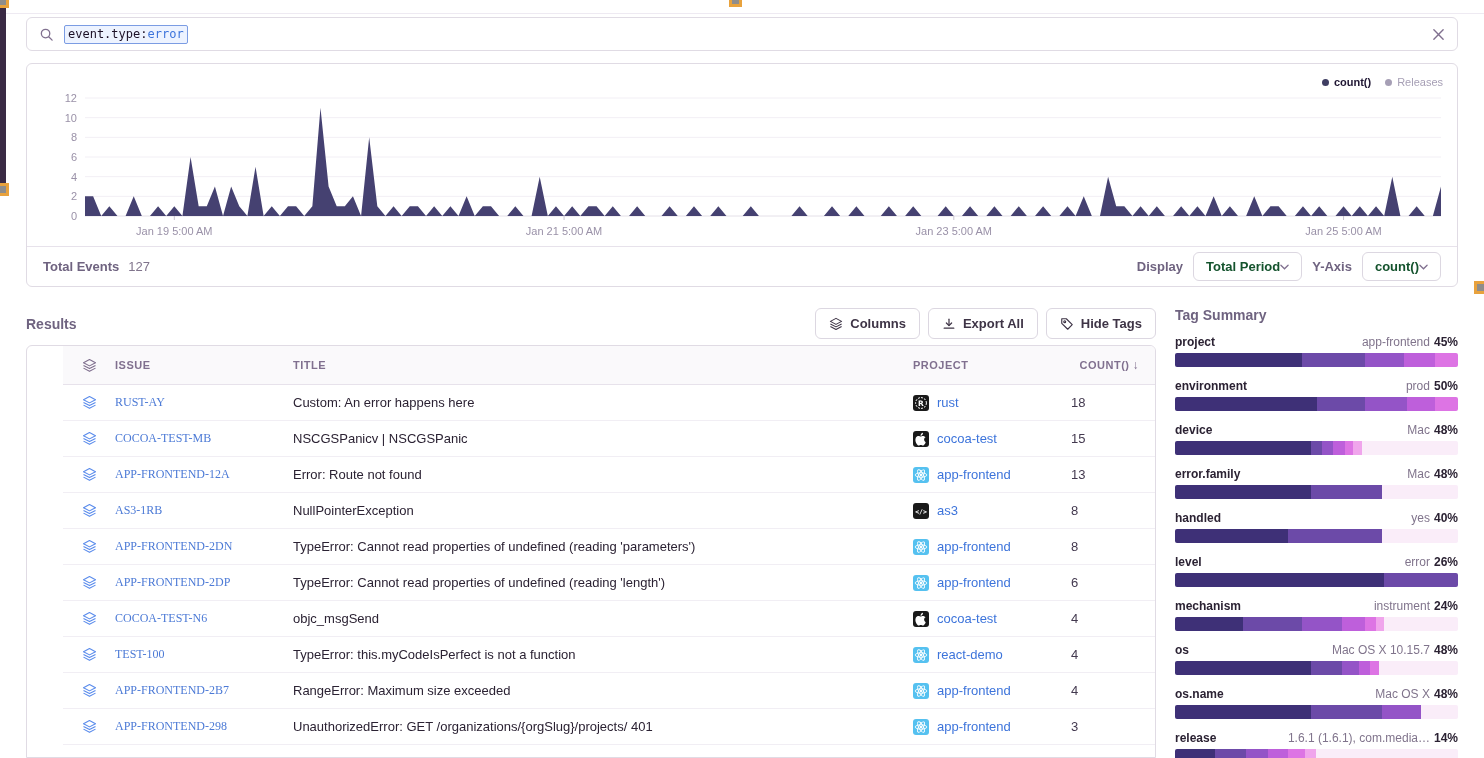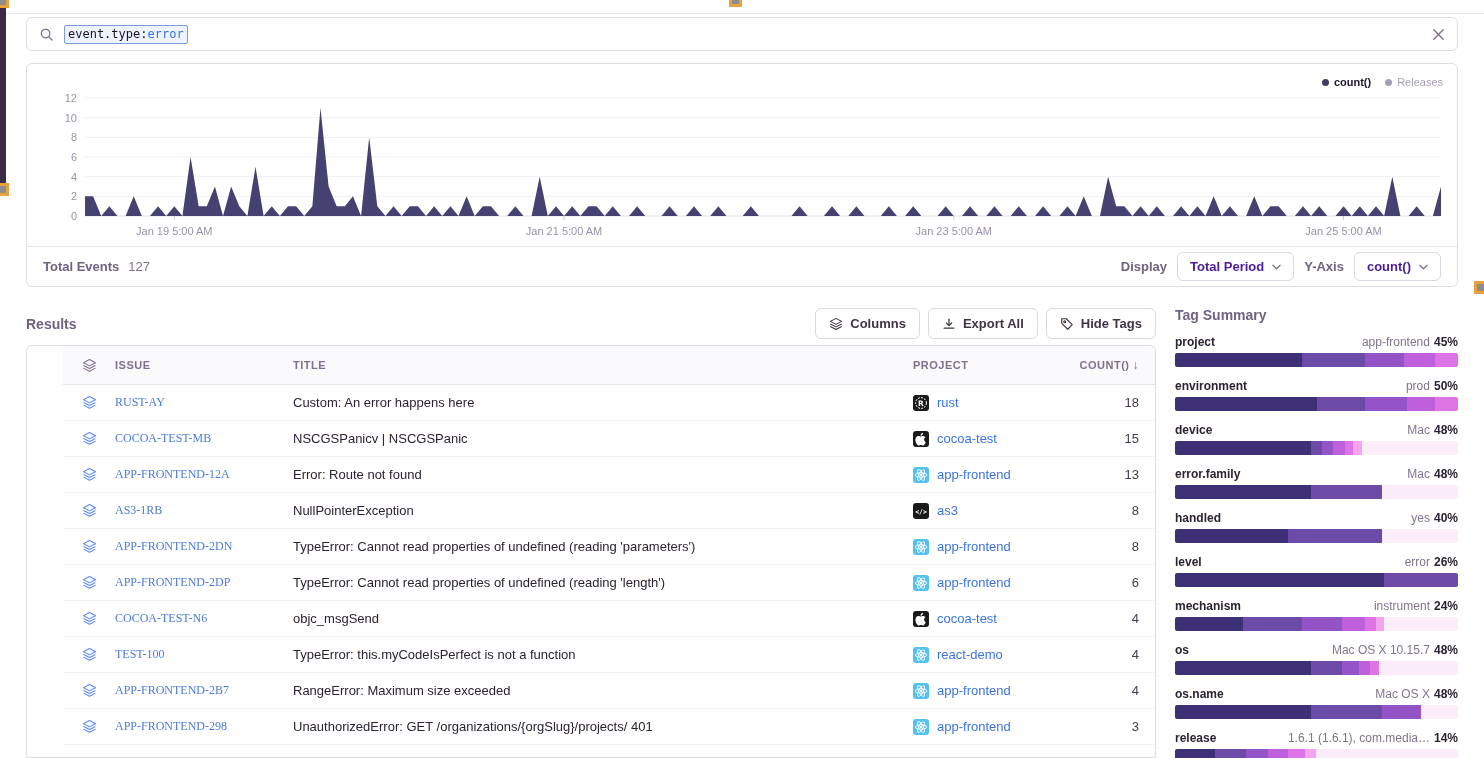--- a/index.html
+++ b/index.html
@@ -32,23 +32,23 @@
   .legend-dot { width:7px; height:7px; border-radius:50%; }
   .legend-item.primary { color:#1F1633; font-weight:bold; }
   .legend-item.muted { color:#A69FB5; }
   #chart-svg { position:absolute; left:0; top:4px; }
   .chart-footer { position:absolute; left:0; bottom:0; width:100%; height:40px;
     border-top:1px solid #E7E2EB; display:flex; align-items:center; padding:0 16px; }
   .total-label { font-size:13px; font-weight:bold; color:#6F6380; }
   .total-value { font-size:13px; color:#80748C; margin-left:9px; }
   .footer-right { margin-left:auto; display:flex; align-items:center; gap:10px; }
   .ctl-label { font-size:13px; font-weight:bold; color:#6F6380; }
-  .select-btn { display:inline-flex; align-items:center; gap:8px; background:#fff;
+  .select-btn { display:inline-flex; align-items:center; background:#fff;
     border:1px solid #DCD7E1; border-radius:6px; height:29px; padding:0 12px;
-    font-size:13px; font-weight:bold; color:#4c1d95; cursor:pointer; }
+    font-size:13px; font-weight:bold; color:#14532d; cursor:pointer; }
   .chev { color:#80708F; width:9px; height:6px; }
 
   
   .results-head { position:absolute; left:26px; top:307px; width:1130px; height:33px;
     display:flex; align-items:center; }
   .results-title { font-size:14px; font-weight:bold; color:#6F6380; }
   .head-buttons { margin-left:auto; display:flex; gap:8px; }
   .btn { display:inline-flex; align-items:center; gap:7px; background:#fff;
     border:1px solid #DCD7E1; border-radius:6px; height:31px; padding:0 13px;
     font-size:13px; font-weight:bold; color:#3E3446; cursor:pointer; }
@@ -66,21 +66,21 @@
   .sort-arrow { font-size:12px; margin-left:3px; color:#80708F; }
   .tbody .trow { height:36px; border-bottom:1px solid #F1EEF4; }
   .cell-icon { display:flex; justify-content:center; color:#5B8CEC; }
   .cell-issue { font-family:Liberation Serif, serif; font-size:12px; color:#4C7AD6; cursor:pointer; }
   .cell-title { font-size:13px; color:#2B2233; white-space:nowrap; overflow:hidden; }
   .cell-project { display:flex; align-items:center; gap:8px; font-size:13px; color:#3D74DB; cursor:pointer; }
   .pi { width:16px; height:16px; border-radius:3px; display:inline-flex; flex:0 0 auto; }
   .pi svg { width:16px; height:16px; }
   .pi-dark { background:#1A1A1A; }
   .pi-react { background:#55C1F0; }
-  .cell-count { font-size:13px; color:#43394F; text-align:right; padding-right:16px; }
+  .cell-count { font-size:13px; color:#43394F; padding-right:16px; }
   .row-partial { height:12px; }
 
   
   .tag-summary { position:absolute; left:1175px; top:307px; width:283px; }
   .tag-title { font-size:14px; font-weight:bold; color:#6F6380; margin-bottom:12px; }
   .tag-item { margin-bottom:12px; }
   .tag-head { display:flex; align-items:baseline; justify-content:space-between; margin-bottom:4px; }
   .tag-name { font-size:12px; font-weight:bold; color:#2B2233; }
   .tag-val { font-size:12px; color:#80748C; white-space:nowrap; }
   .tag-pct { font-weight:bold; color:#2B2233; margin-left:4px; }

